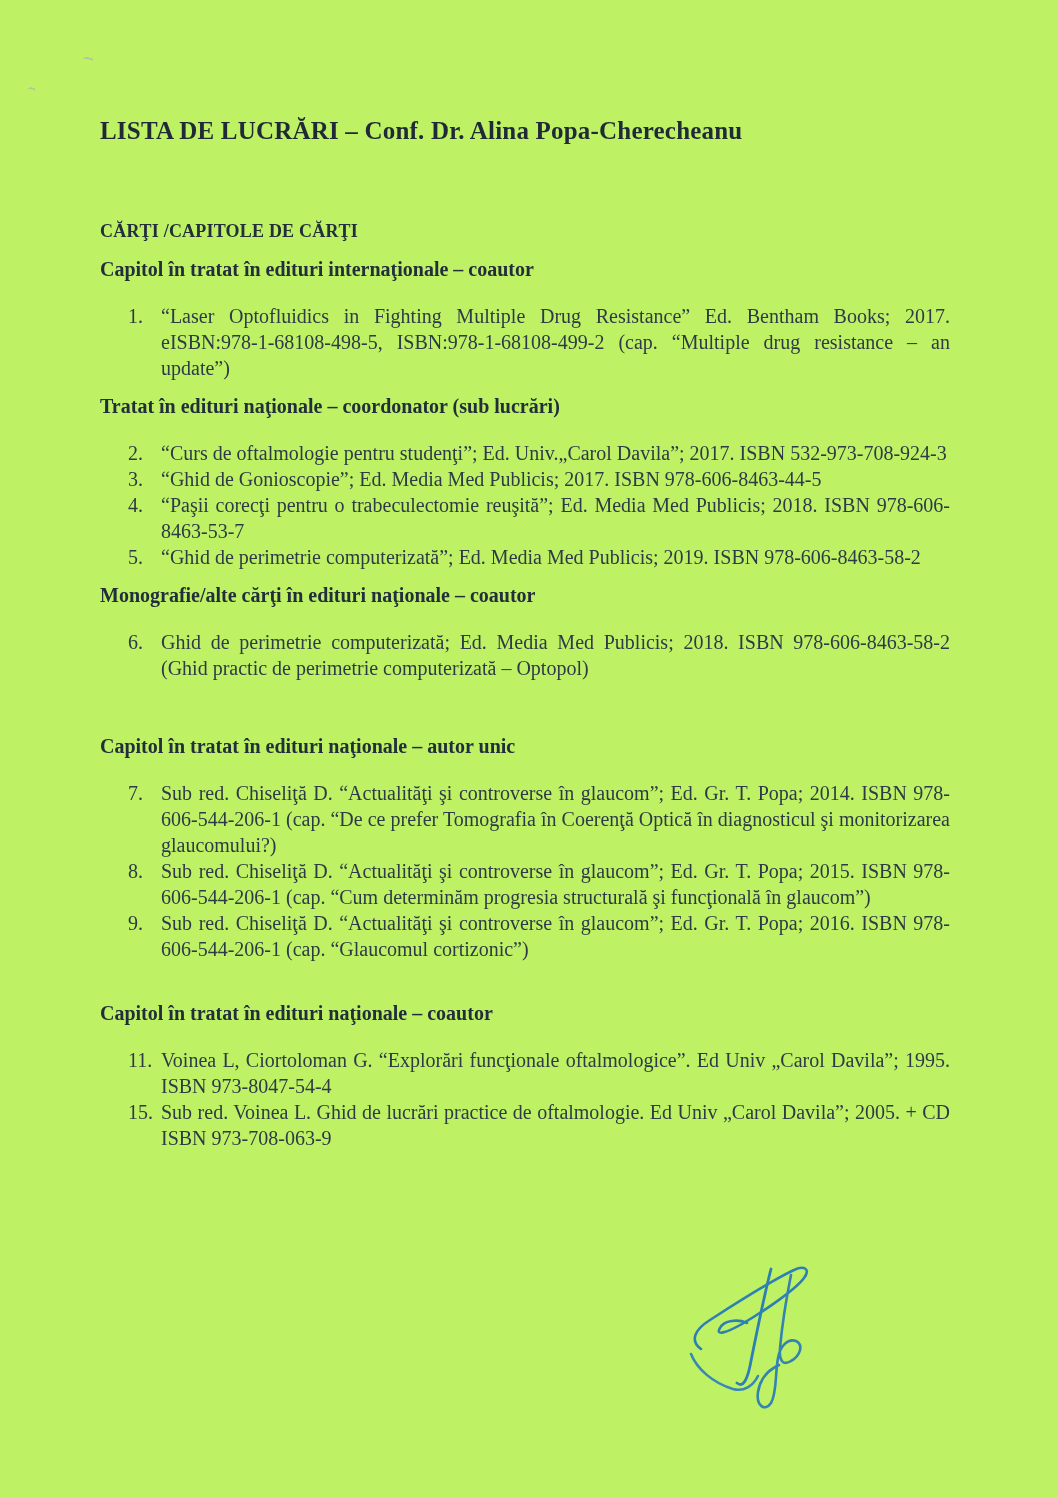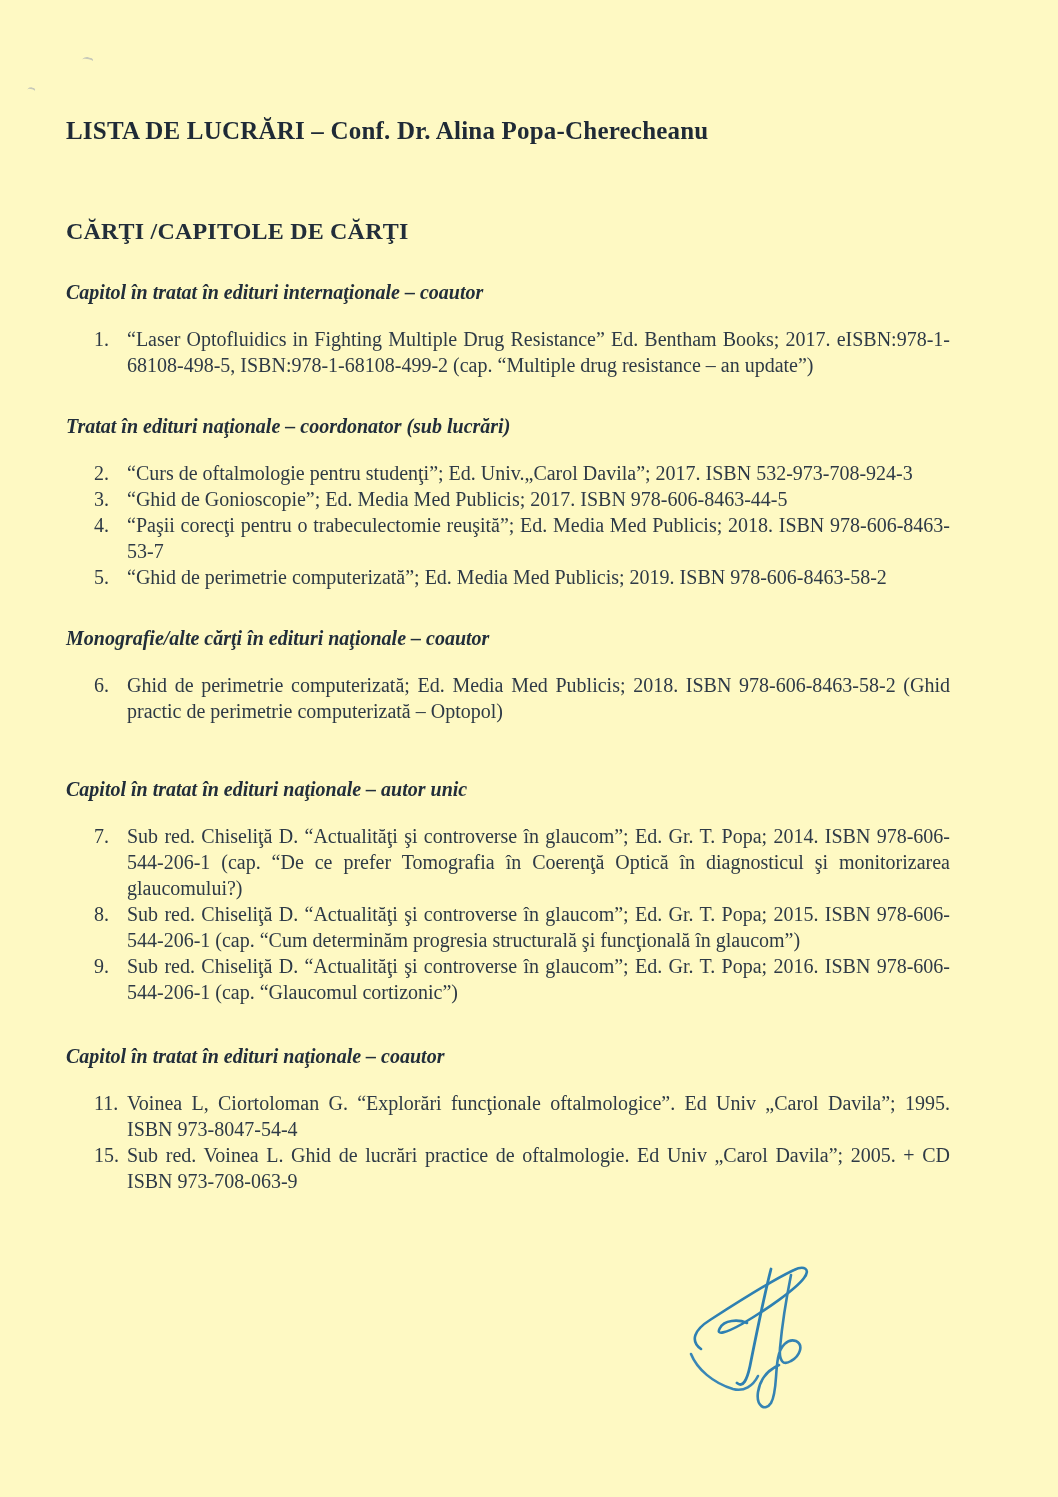--- a/index.html
+++ b/index.html
@@ -5,49 +5,48 @@
   html, body {
     margin: 0;
     padding: 0;
     background: #ffffff;
   }
   .page {
     position: relative;
     width: 1058px;
     height: 1497px;
     box-sizing: border-box;
-    background: #fef9c3;
-    padding: 116px 108px 0 66px;
+    background: #bef264;
+    padding: 116px 108px 0 100px;
     font-family: "Liberation Serif", "DejaVu Serif", serif;
     color: #2e3a46;
     overflow: hidden;
   }
   .doc-title {
     margin: 0;
     font-size: 25px;
     font-weight: bold;
     color: #1f2a36;
     letter-spacing: 0.2px;
     line-height: 30px;
   }
   .category-heading {
     margin: 72px 0 0 0;
-    font-size: 24px;
+    font-size: 18px;
     font-weight: bold;
     color: #222e3a;
     letter-spacing: 0.2px;
     line-height: 26px;
   }
   .section-heading {
-    margin: 35px 0 0 0;
+    margin: 12px 0 0 0;
     font-size: 20px;
     font-weight: bold;
     color: #222e3a;
     line-height: 26px;
-    font-style: italic;
   }
   .section-heading.mt-lg { margin-top: 52px; }
   .section-heading.mt-md { margin-top: 38px; }
   .item-list {
     margin: 21px 0 0 28px;
   }
   .item {
     display: flex;
     font-size: 20px;
     line-height: 26px;

